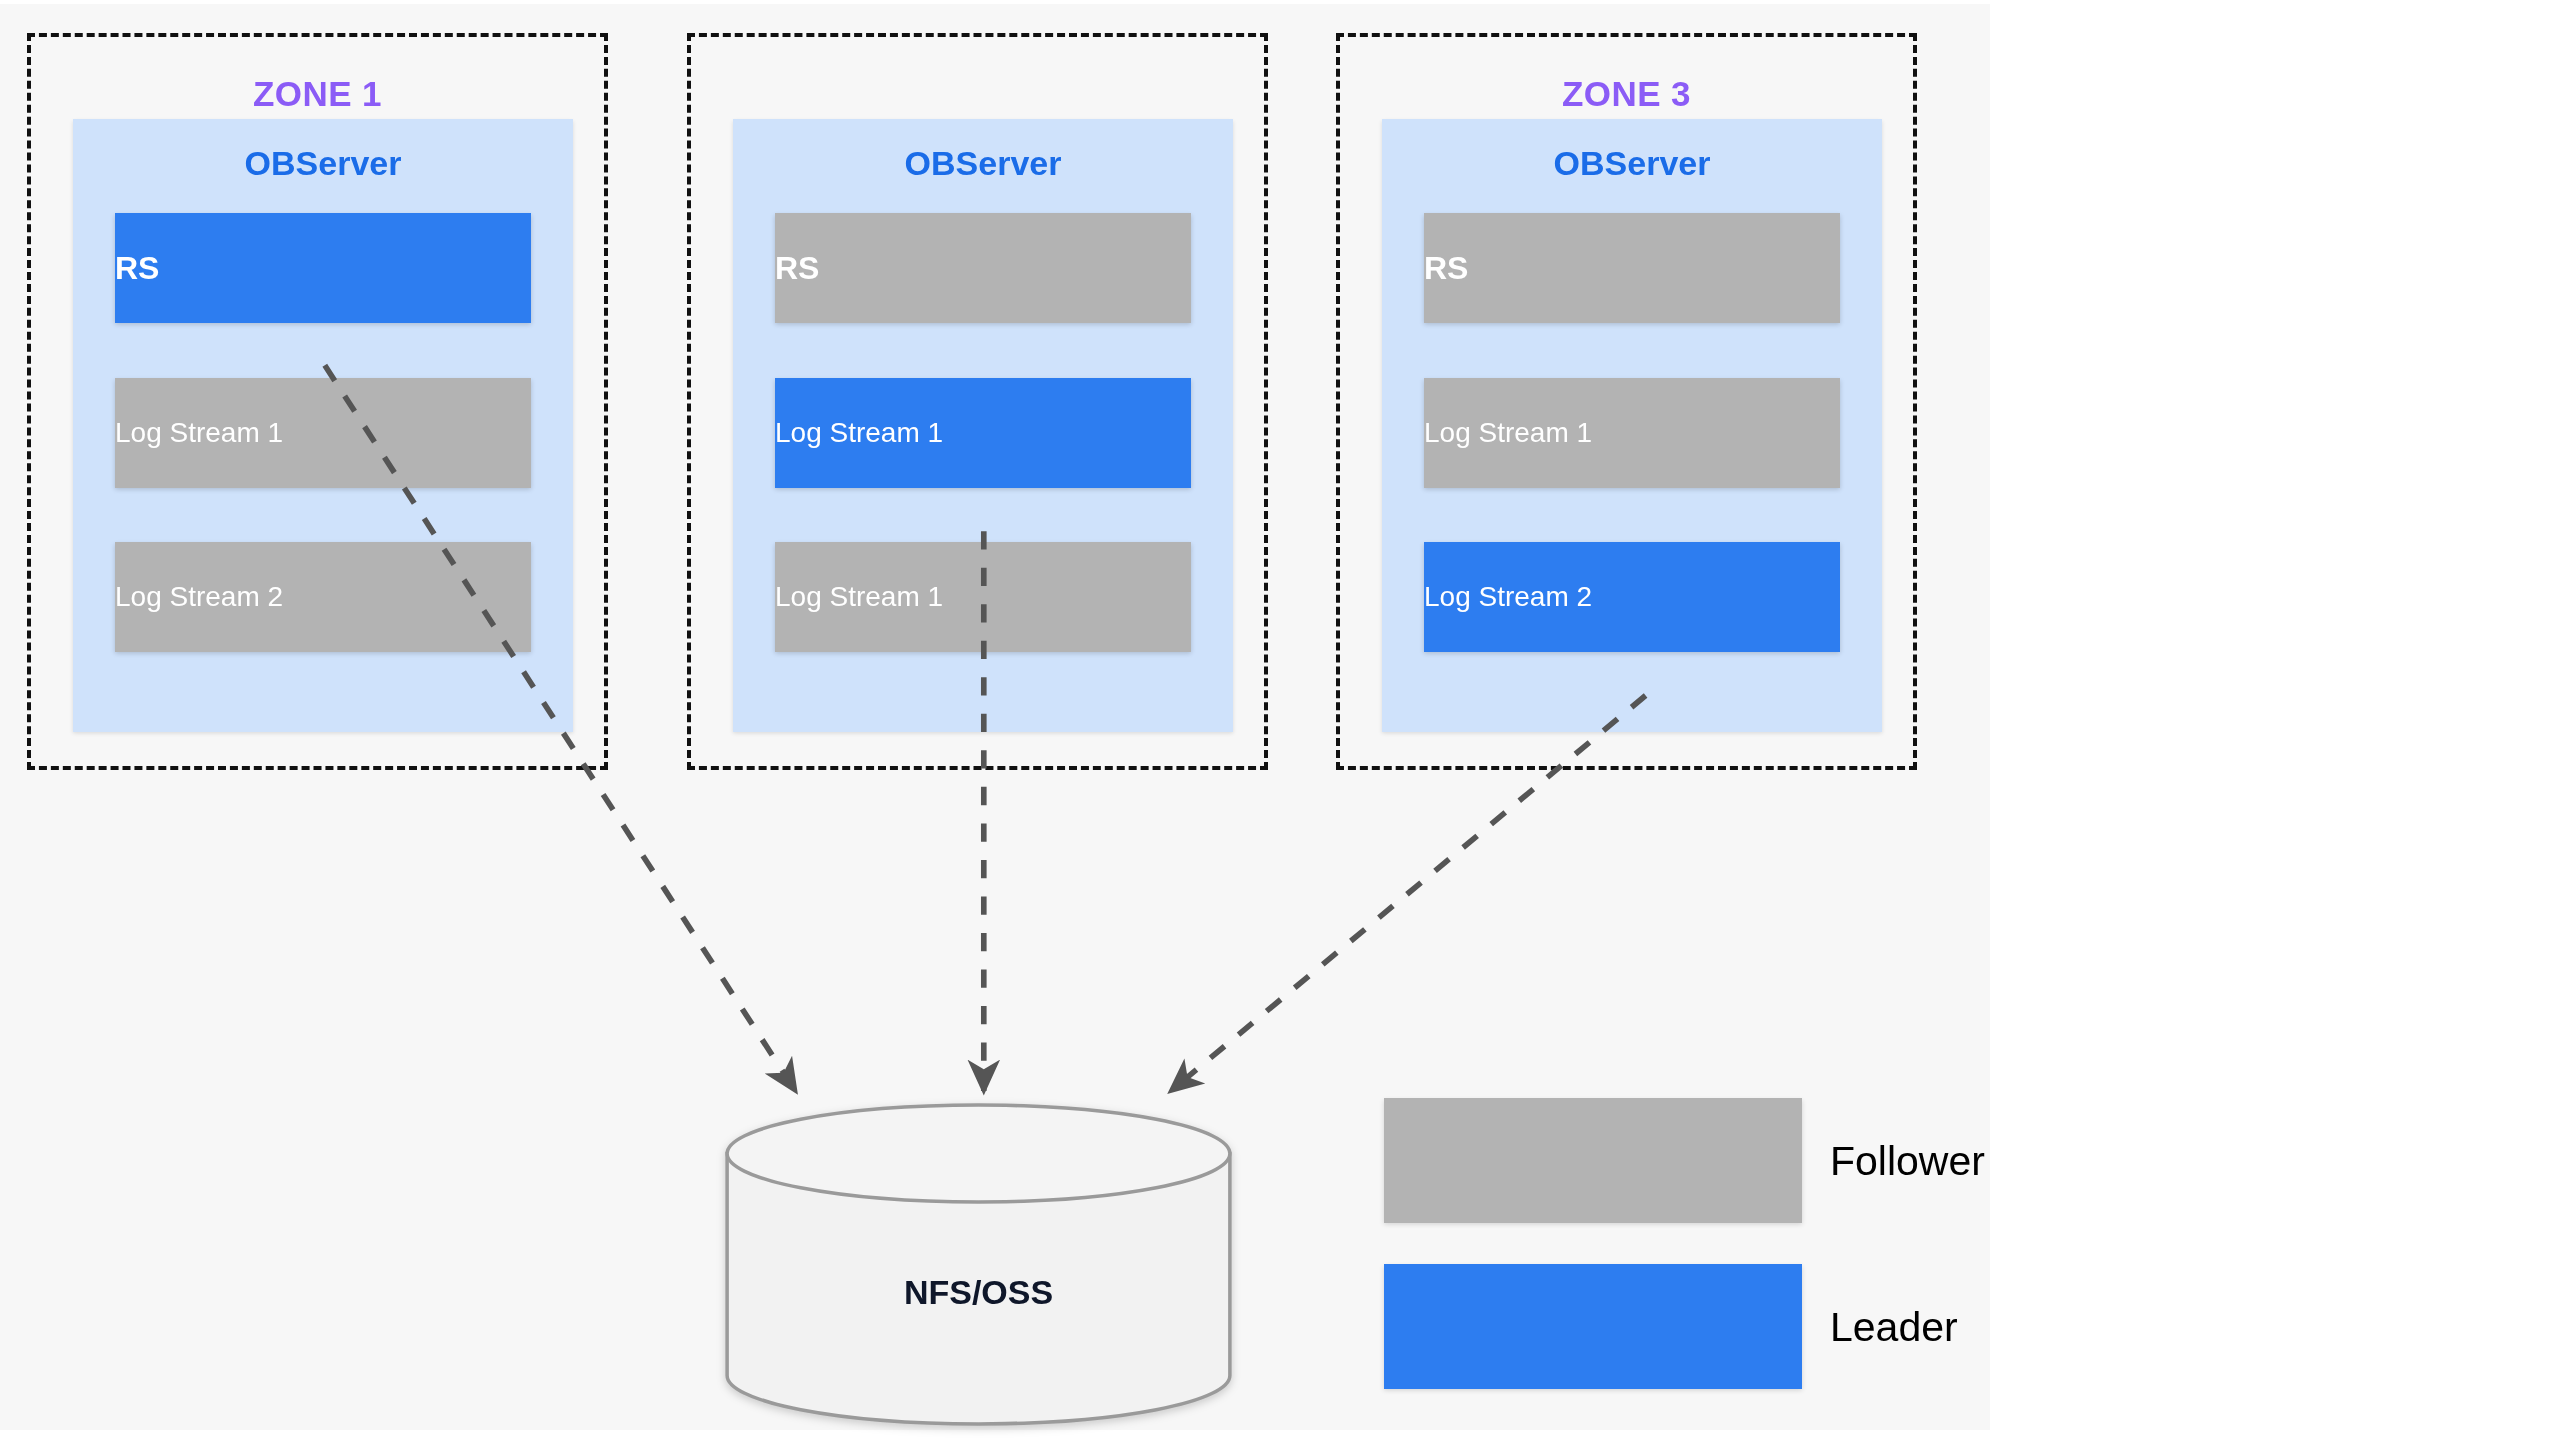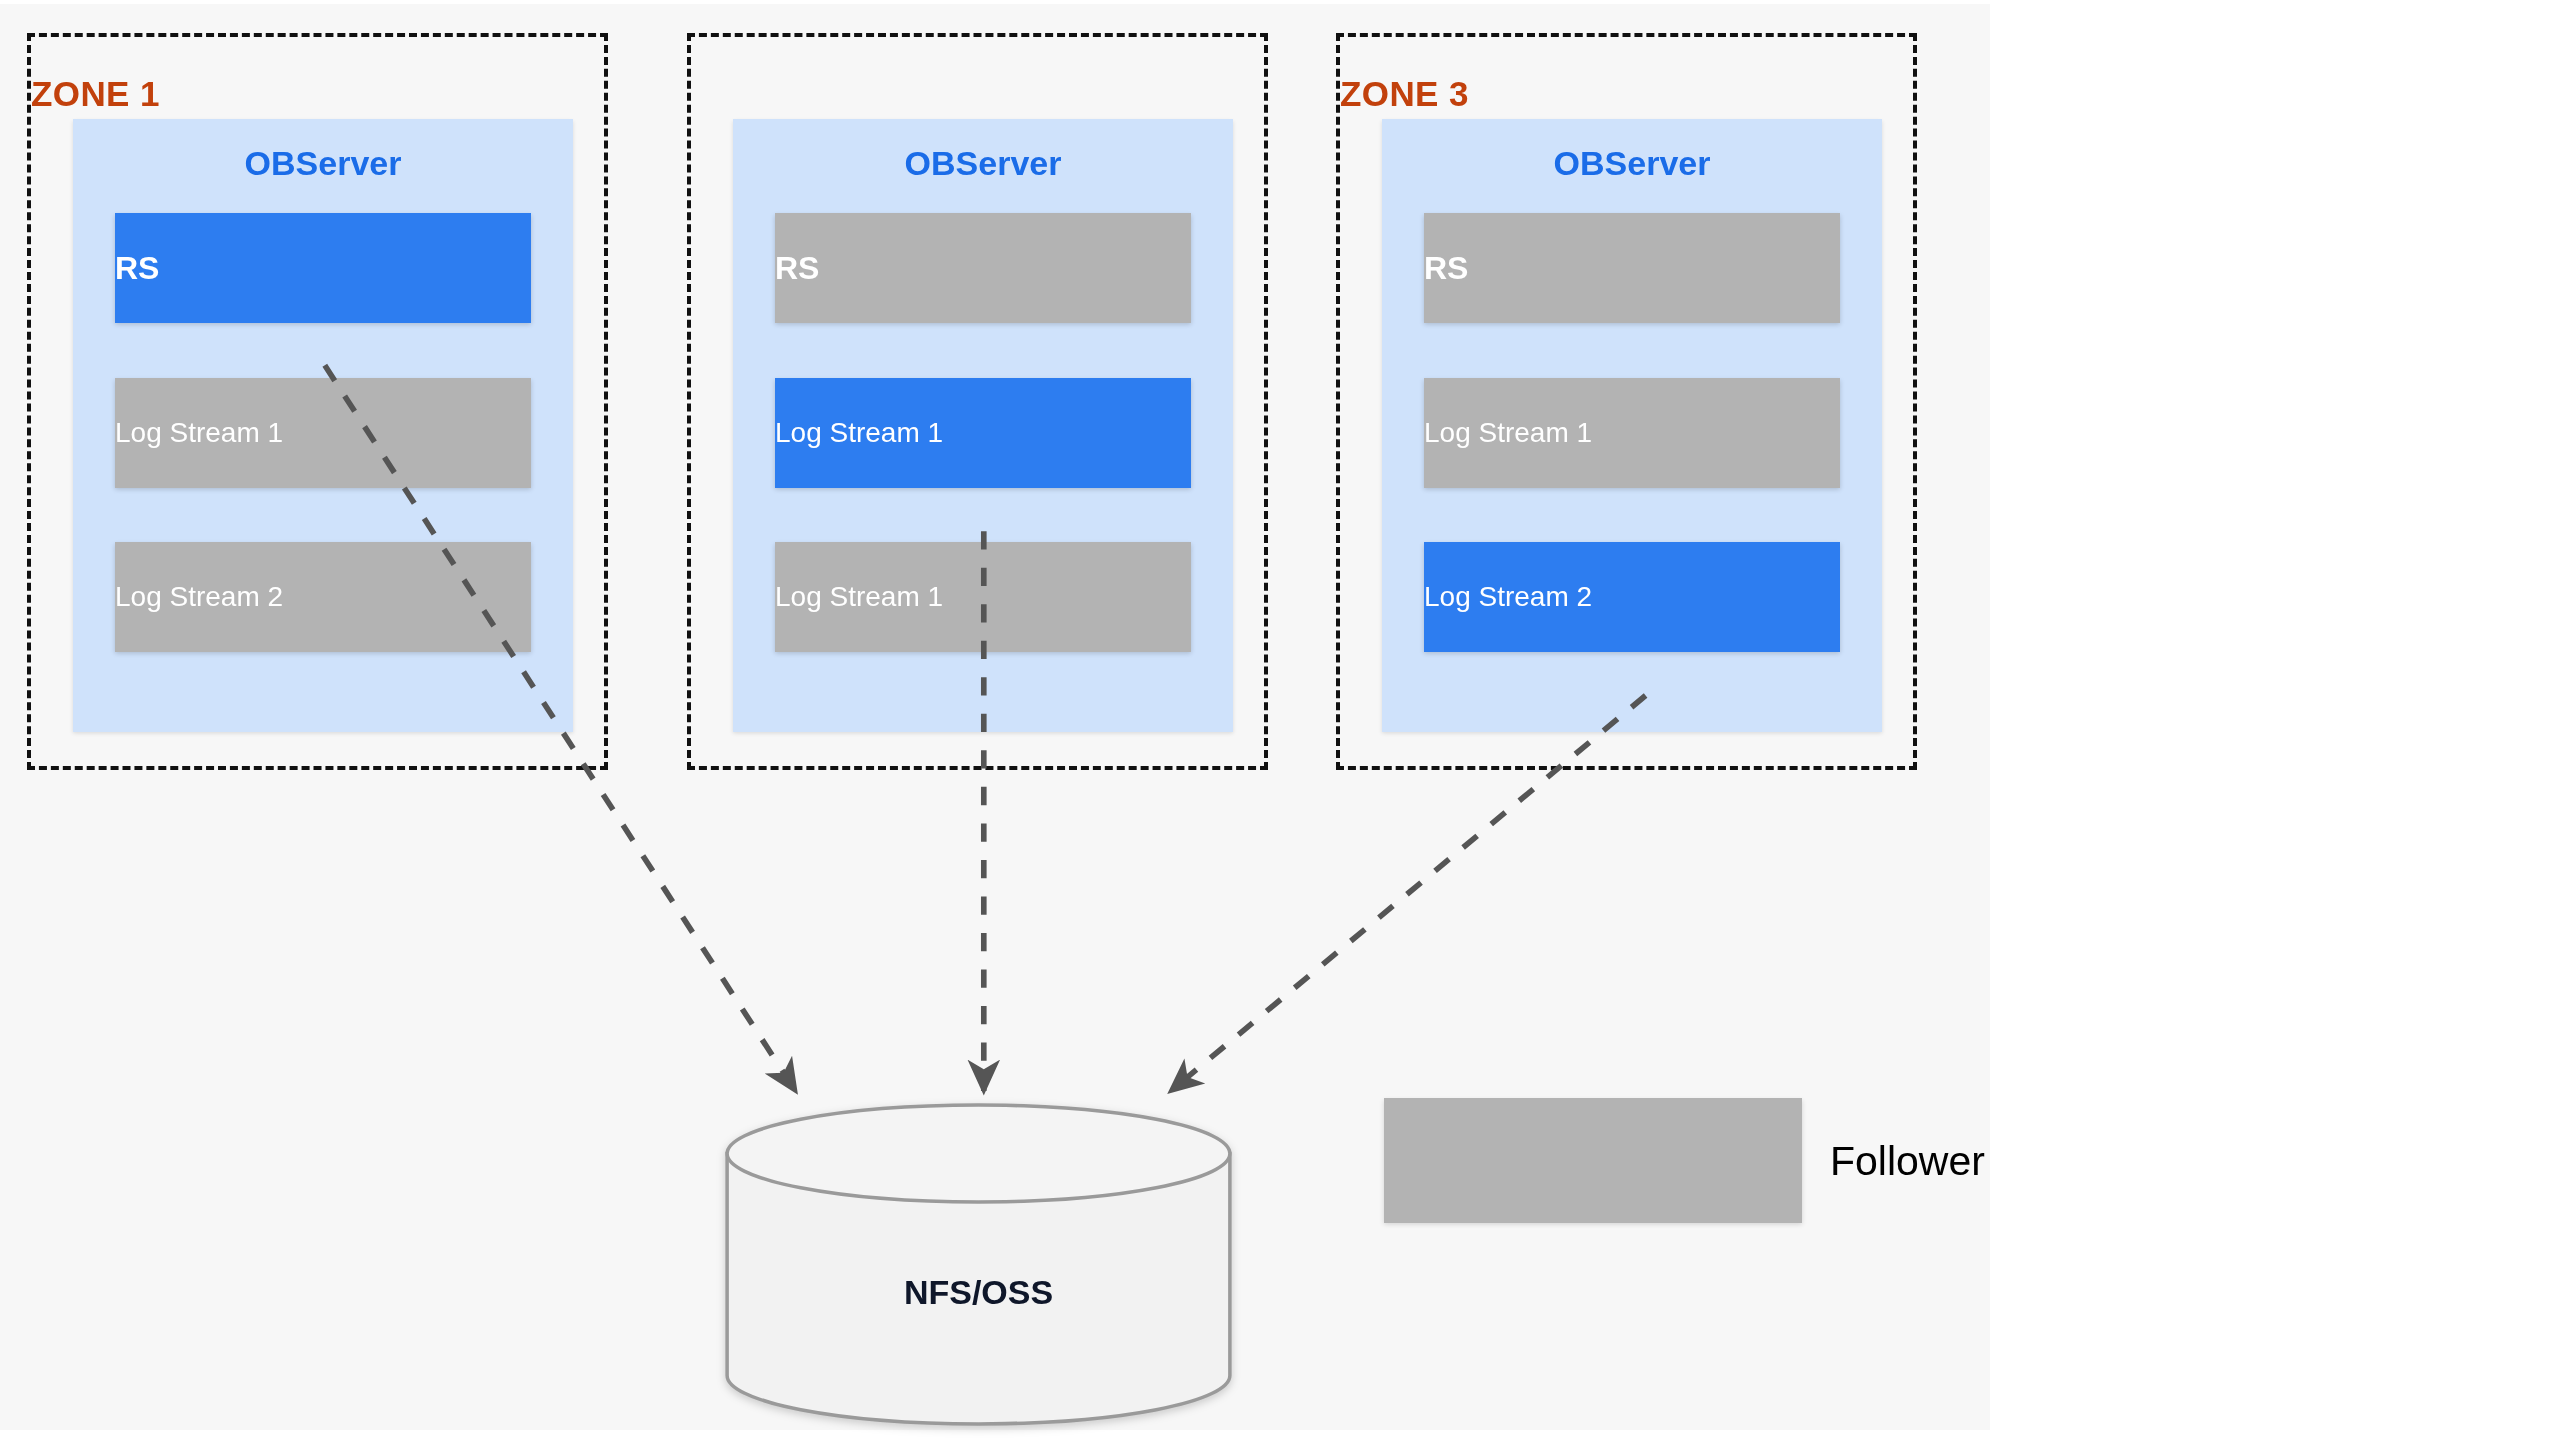--- a/index.html
+++ b/index.html
@@ -37,24 +37,24 @@
     position: absolute;
     border: 4.2px dashed #111111;
     box-sizing: border-box;
     background: transparent;
   }
   .zone-title {
     position: absolute;
     top: 37px;
     left: 0;
     width: 100%;
-    text-align: left;
+    text-align: center;
     font-size: 35px;
     font-weight: 700;
-    color: #c2410c;
+    color: #8b5cf6;
     letter-spacing: 0.4px;
   }
 
   .observer {
     position: absolute;
     background: #cfe2fb;
     box-shadow: 0 2.1px 4.2px rgba(0,0,0,0.12);
   }
   .observer-title {
     position: absolute;
@@ -234,16 +234,20 @@
       <ellipse cx="361" cy="72" rx="358" ry="69" fill="#f4f4f4" stroke="#9a9a9a" stroke-width="5"></ellipse>
     </svg>
     <div class="cyl-label">NFS/OSS</div>
   </div>
 
   <div id="legend">
     <div class="legend-row">
       <div class="legend-swatch follower"></div>
       <div class="legend-text">Follower</div>
     </div>
+    <div class="legend-row">
+      <div class="legend-swatch leader"></div>
+      <div class="legend-text">Leader</div>
+    </div>
   </div>
 
 </div>
 
 
 </body></html>

